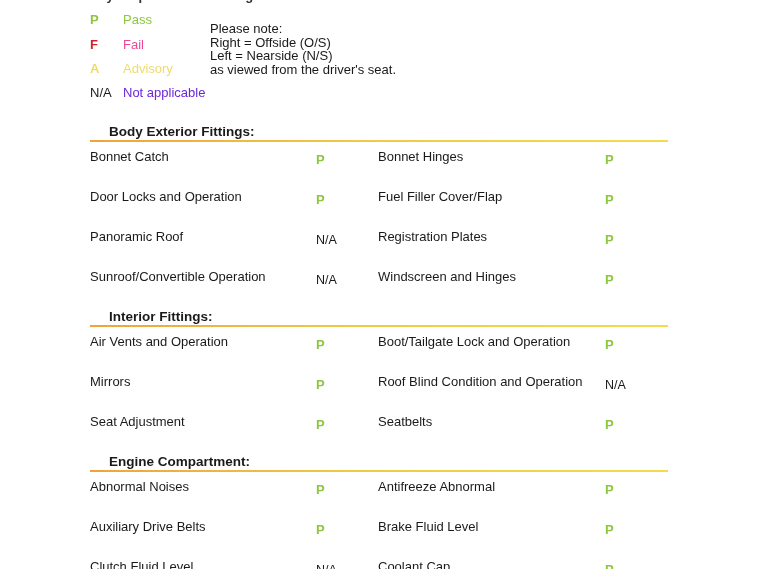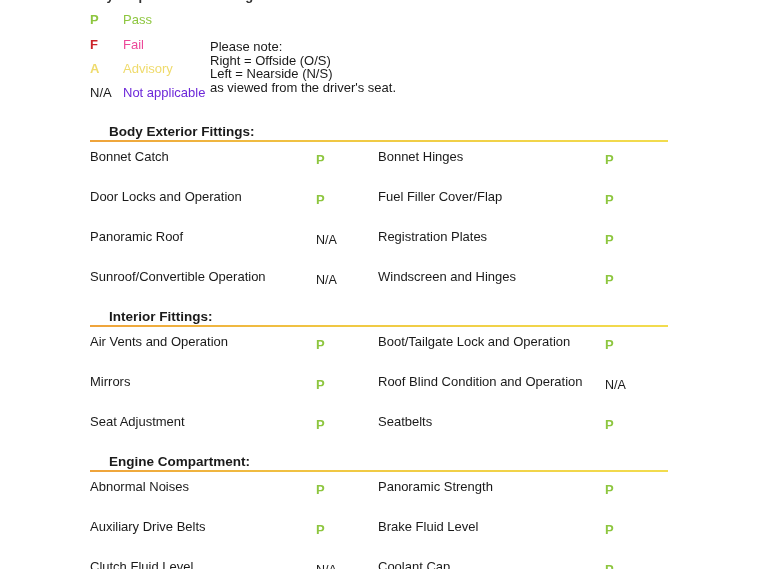--- a/index.html
+++ b/index.html
@@ -18,21 +18,21 @@
   .key-area{position:absolute;left:90px;top:0;width:578px;height:125px;}
   .key-title{position:absolute;left:0;top:-11px;font-size:13px;line-height:14px;font-weight:bold;white-space:nowrap;color:#333;}
   .key-row{position:absolute;left:0;font-size:13px;line-height:14px;white-space:nowrap;}
   .key-row.r0{top:13px}
   .key-row.r1{top:38px}
   .key-row.r2{top:62px}
   .key-row.r3{top:86px}
   .key-code{display:inline-block;width:33px;font-weight:bold;}
   .key-label{font-weight:normal;}
   .key-row.r0 .key-label,.key-row.r1 .key-label,.key-row.r2 .key-label{font-weight:normal;}
-  .note{position:absolute;left:120px;top:40px;font-size:13px;line-height:13.5px;color:var(--text);}
+  .note{position:absolute;left:120px;top:22px;font-size:13px;line-height:13.5px;color:var(--text);}
   .note div{white-space:nowrap;}
 
   
   .sections{position:absolute;left:90px;top:125px;width:578px;}
   .section h2{margin:0;font-size:13.5px;line-height:14px;font-weight:bold;color:var(--text);padding-left:19px;}
   .rule{height:2px;margin-top:1px;background:linear-gradient(90deg,var(--rule-start) 0%,#F0C944 45%,var(--rule-end) 100%);}
   .rows{margin-top:8px;}
   .row{height:40px;display:grid;grid-template-columns:226px 62px 227px 63px;align-items:start;}
   .item{font-size:13px;line-height:14px;}
   .status{font-size:13px;line-height:14px;font-weight:bold;padding-top:3px;}
@@ -125,21 +125,21 @@
       </div>
     </div>
 
     <div class="section">
       <h2>Engine Compartment:</h2>
       <div class="rule"></div>
       <div class="rows">
         <div class="row">
           <span class="item">Abnormal Noises</span>
           <span class="status" style="color: rgb(141, 198, 63);">P</span>
-          <span class="item">Panoramic Strength</span>
+          <span class="item">Antifreeze Abnormal</span>
           <span class="status" style="color: rgb(141, 198, 63);">P</span>
         </div>
         <div class="row">
           <span class="item">Auxiliary Drive Belts</span>
           <span class="status" style="color: rgb(141, 198, 63);">P</span>
           <span class="item">Brake Fluid Level</span>
           <span class="status" style="color: rgb(141, 198, 63);">P</span>
         </div>
         <div class="row">
           <span class="item">Clutch Fluid Level</span>

